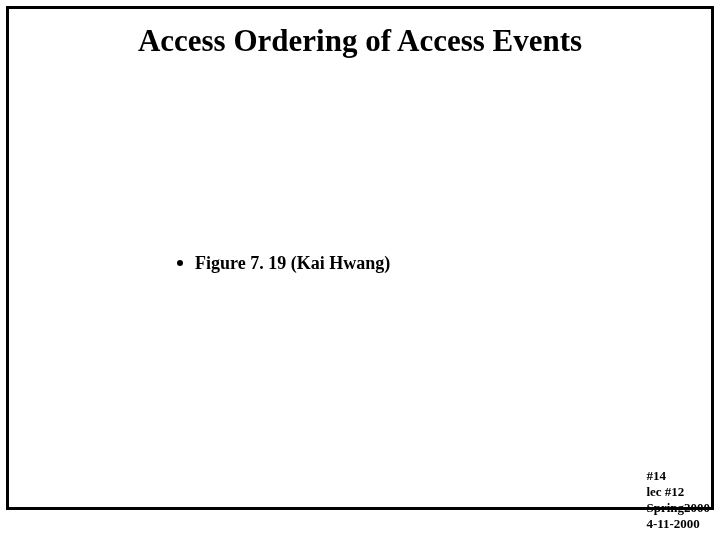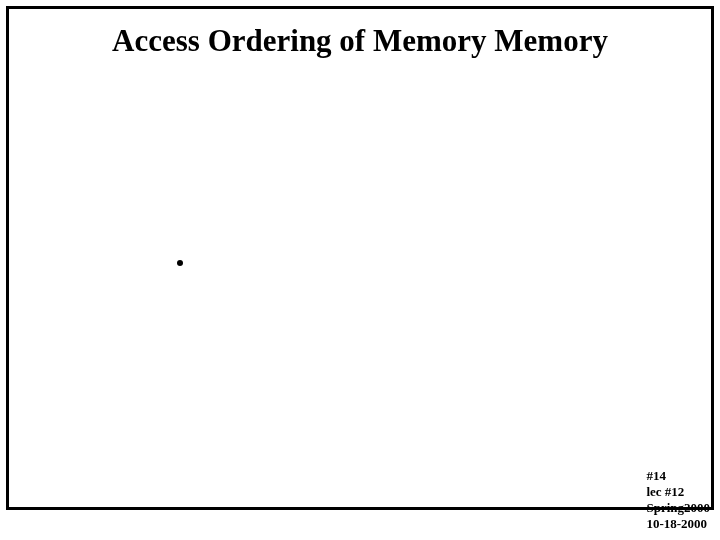--- a/index.html
+++ b/index.html
@@ -68,26 +68,26 @@
     font-weight: bold;
     color: #000;
     white-space: pre;
   }
   .footer-meta span { margin-left: 0; }
 </style>
 </head>
 <body>
 
 <div class="slide-frame">
-  <div class="title">Access Ordering of Memory Memory</div>
+  <div class="title">Access Ordering of Access Events</div>
 
   <div class="bullet-line">
-    <span class="bullet-dot"></span>
+    <span class="bullet-dot"></span><span>Figure 7. 19 (Kai Hwang)</span>
   </div>
 
 </div>
 
 <div class="footer-meta">
   <span>#14</span>
   <span>lec #12</span>
   <span>Spring2000</span>
-  <span>10-18-2000</span>
+  <span>4-11-2000</span>
 </div>
 
 </body></html>

